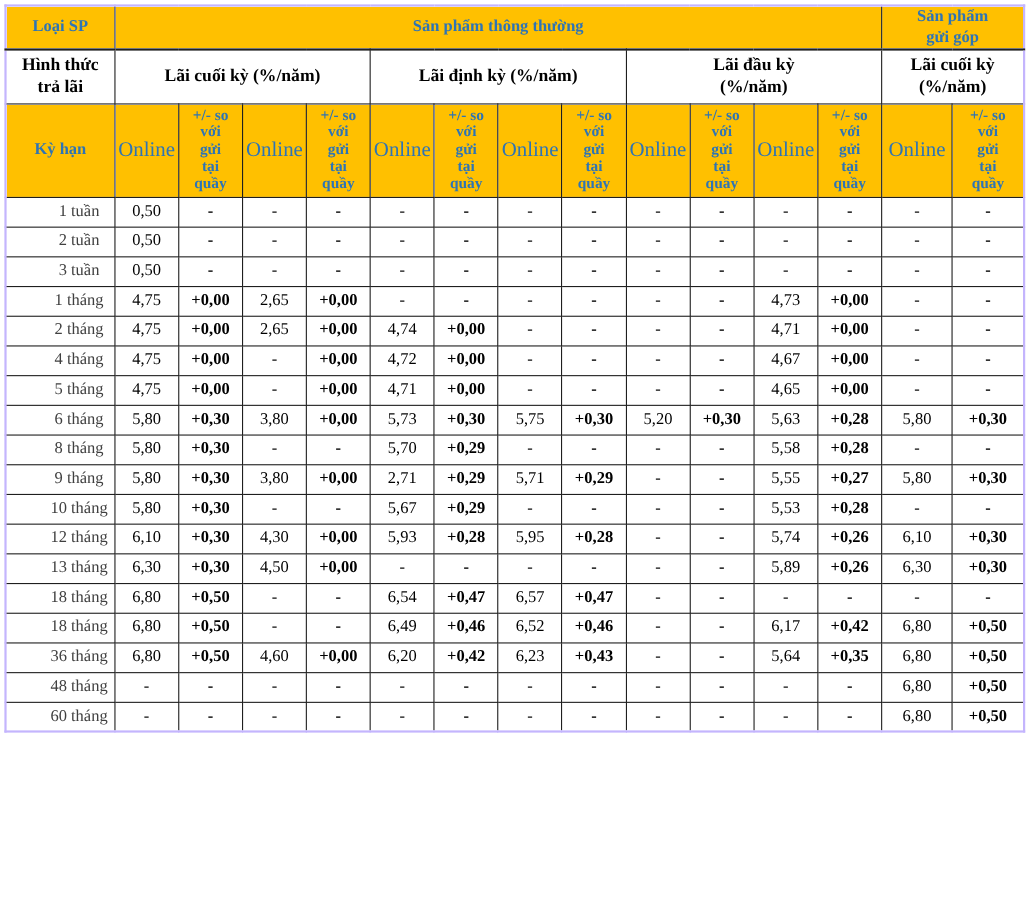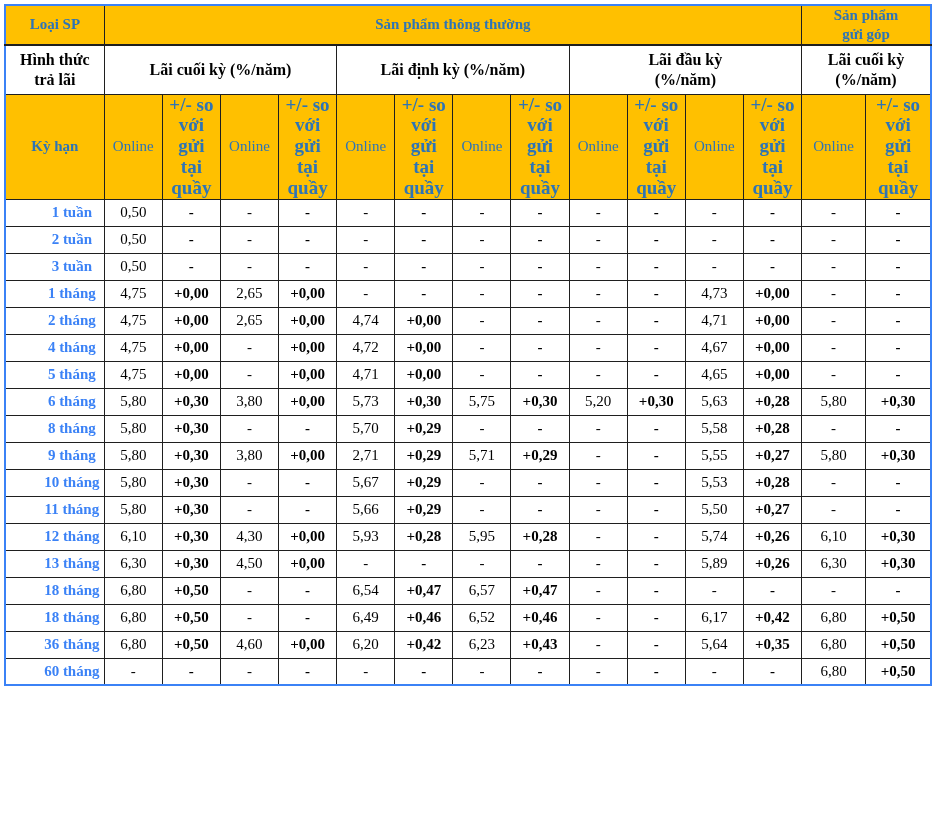--- a/index.html
+++ b/index.html
@@ -11,21 +11,21 @@
     overflow: hidden;
     font-family: "Liberation Serif", serif;
   }
   .wrap {
     padding: 4px 4px 0 4px;
   }
   table {
     border-collapse: collapse;
     table-layout: fixed;
     width: 928px;
-    border: 2px solid #3b82f6;
+    border: 2px solid #c4b5fd;
   }
   th, td {
     border: 1px solid #1f1f1f;
     text-align: center;
     vertical-align: middle;
     padding: 0 1px;
     overflow: hidden;
   }
   
   tr.r1 th {
@@ -46,34 +46,34 @@
   th.y {
     background: #ffc000;
     color: #2e74b5;
     font-weight: bold;
     font-size: 15px;
     white-space: pre-line;
     line-height: 1.25;
   }
   th.online-h {
     font-weight: normal;
-    font-size: 15px;
+    font-size: 19px;
     text-align: center;
   }
   th.diff-h {
-    font-size: 19px;
+    font-size: 14px;
     line-height: 1.1;
     margin-left: 20px;
   }
   
   tbody tr { height: 27px; }
   tbody th.term {
     background: #ffffff;
-    color: #3b82f6;
-    font-weight: bold;
+    color: #404040;
+    font-weight: normal;
     font-size: 15px;
     padding-left: 35px;
   }
   td {
     font-size: 15px;
     color: #000000;
     background: #ffffff;
   }
   td.diff { font-weight: bold; }
 </style>
@@ -344,37 +344,20 @@
           <td class="online">-</td>
           <td class="diff">-</td>
           <td class="online">-</td>
           <td class="diff">-</td>
           <td class="online">5,53</td>
           <td class="diff">+0,28</td>
           <td class="online">-</td>
           <td class="diff">-</td>
         </tr>
         <tr>
-          <th class="term">11 tháng</th>
-          <td class="online">5,80</td>
-          <td class="diff">+0,30</td>
-          <td class="online">-</td>
-          <td class="diff">-</td>
-          <td class="online">5,66</td>
-          <td class="diff">+0,29</td>
-          <td class="online">-</td>
-          <td class="diff">-</td>
-          <td class="online">-</td>
-          <td class="diff">-</td>
-          <td class="online">5,50</td>
-          <td class="diff">+0,27</td>
-          <td class="online">-</td>
-          <td class="diff">-</td>
-        </tr>
-        <tr>
           <th class="term">12 tháng</th>
           <td class="online">6,10</td>
           <td class="diff">+0,30</td>
           <td class="online">4,30</td>
           <td class="diff">+0,00</td>
           <td class="online">5,93</td>
           <td class="diff">+0,28</td>
           <td class="online">5,95</td>
           <td class="diff">+0,28</td>
           <td class="online">-</td>
@@ -442,20 +425,37 @@
           <td class="online">4,60</td>
           <td class="diff">+0,00</td>
           <td class="online">6,20</td>
           <td class="diff">+0,42</td>
           <td class="online">6,23</td>
           <td class="diff">+0,43</td>
           <td class="online">-</td>
           <td class="diff">-</td>
           <td class="online">5,64</td>
           <td class="diff">+0,35</td>
+          <td class="online">6,80</td>
+          <td class="diff">+0,50</td>
+        </tr>
+        <tr>
+          <th class="term">48 tháng</th>
+          <td class="online">-</td>
+          <td class="diff">-</td>
+          <td class="online">-</td>
+          <td class="diff">-</td>
+          <td class="online">-</td>
+          <td class="diff">-</td>
+          <td class="online">-</td>
+          <td class="diff">-</td>
+          <td class="online">-</td>
+          <td class="diff">-</td>
+          <td class="online">-</td>
+          <td class="diff">-</td>
           <td class="online">6,80</td>
           <td class="diff">+0,50</td>
         </tr>
         <tr>
           <th class="term">60 tháng</th>
           <td class="online">-</td>
           <td class="diff">-</td>
           <td class="online">-</td>
           <td class="diff">-</td>
           <td class="online">-</td>

